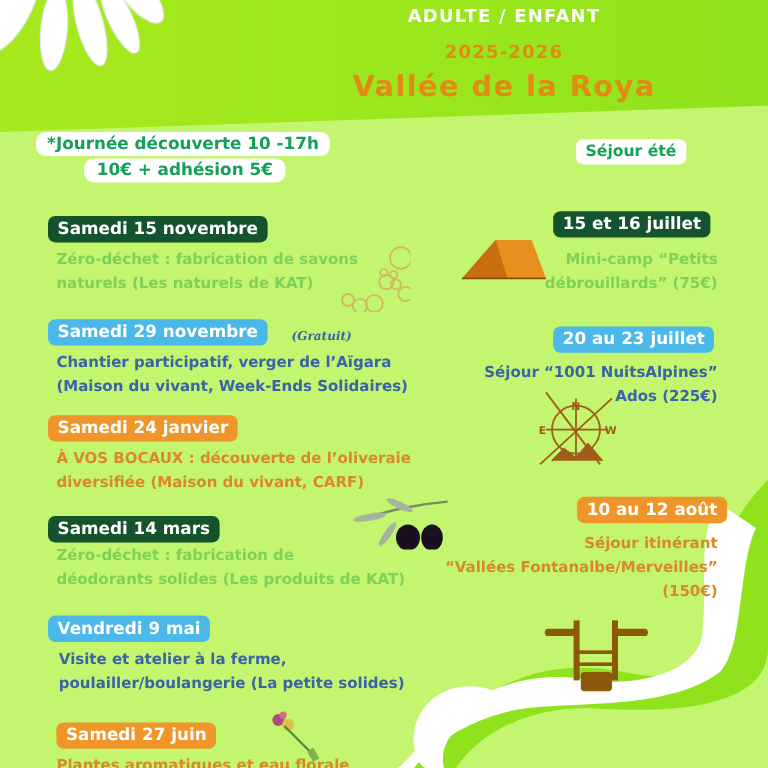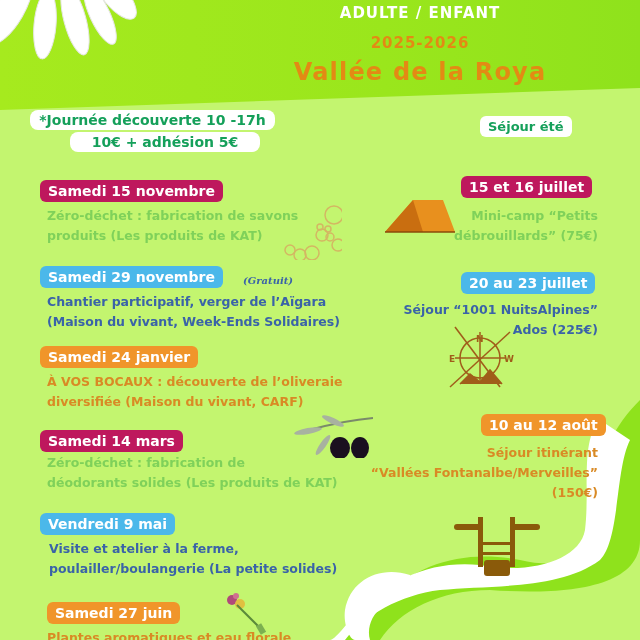--- a/index.html
+++ b/index.html
@@ -26,31 +26,31 @@
   .info-box {
     position: absolute; left: 30px; top: 110px; width: 260px; height: 50px;
     color: #15a05a; font-weight: bold; font-size: 14px; text-align: center;
   }
   .info-box .l1 {
     display: inline-block; background: #fff; border-radius: 8px;
     padding: 2px 8px; position: absolute; left: 0; top: 0; width: 245px;
   }
   .info-box .l2 {
     display: inline-block; background: #fff; border-radius: 8px;
-    padding: 2px 10px; position: absolute; left: 40px; top: 22px; width: 190px;
+    padding: 2px 10px; position: absolute; left: 40px; top: 22px; width: 168px;
   }
   .sejour-ete {
     position: absolute; left: 480px; top: 116px; background: #fff;
     border-radius: 6px; padding: 3px 8px; color: #15a05a; font-weight: bold; font-size: 13px;
   }
   .badge {
     position: absolute; color: #fff; font-weight: bold; font-size: 14px;
     padding: 3px 8px; border-radius: 6px; white-space: nowrap;
   }
-  .pink { background: #be185d; }
+  .pink { background: #14532d; }
   .blue { background: #4bb8ea; }
   .orange { background: #f0952a; text-align: right; }
   .desc {
     position: absolute; font-weight: bold; font-size: 12.5px; line-height: 20px;
   }
   .c-green { color: #7fd15a; }
   .c-blue { color: #3a63a8; }
   .c-orange { color: #d98a25; }
   .right { text-align: right; }
   .gratuit {
@@ -87,21 +87,21 @@
 
 <div class="info-box">
   <span class="l1">*Journée découverte 10 -17h</span>
   <span class="l2">10€ + adhésion 5€</span>
 </div>
 <div class="sejour-ete">Séjour été</div>
 
 <div class="badge pink" style="left:40px; top:180px;">Samedi 15 novembre</div>
 <div class="desc c-green" style="left:47px; top:206px;">
   <div>Zéro-déchet : fabrication de savons</div>
-  <div>produits (Les produits de KAT)</div>
+  <div>naturels (Les naturels de KAT)</div>
 </div>
 
 <div class="badge blue" style="left:40px; top:266px;">Samedi 29 novembre</div>
 <div class="gratuit">(Gratuit)</div>
 <div class="desc c-blue" style="left:47px; top:292px;">
   <div>Chantier participatif, verger de l’Aïgara</div>
   <div>(Maison du vivant, Week-Ends Solidaires)</div>
 </div>
 
 <div class="badge orange" style="left:40px; top:346px;">Samedi 24 janvier</div>

